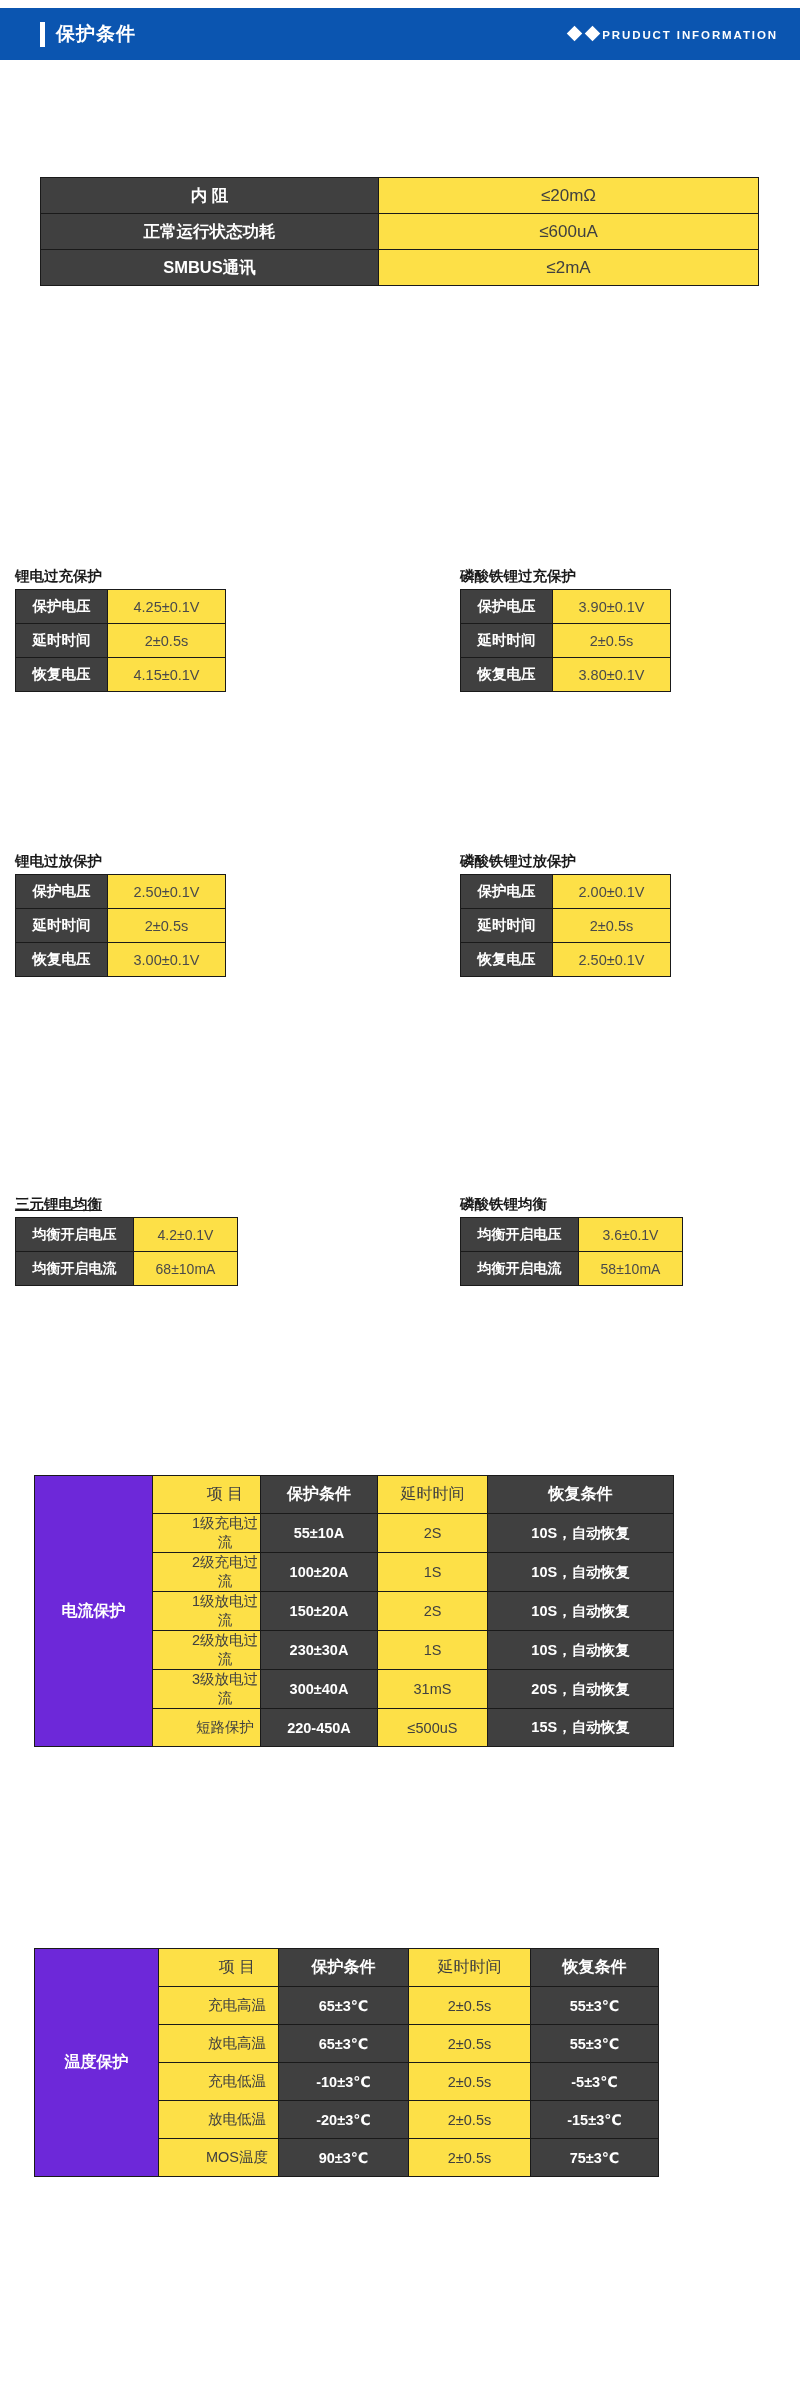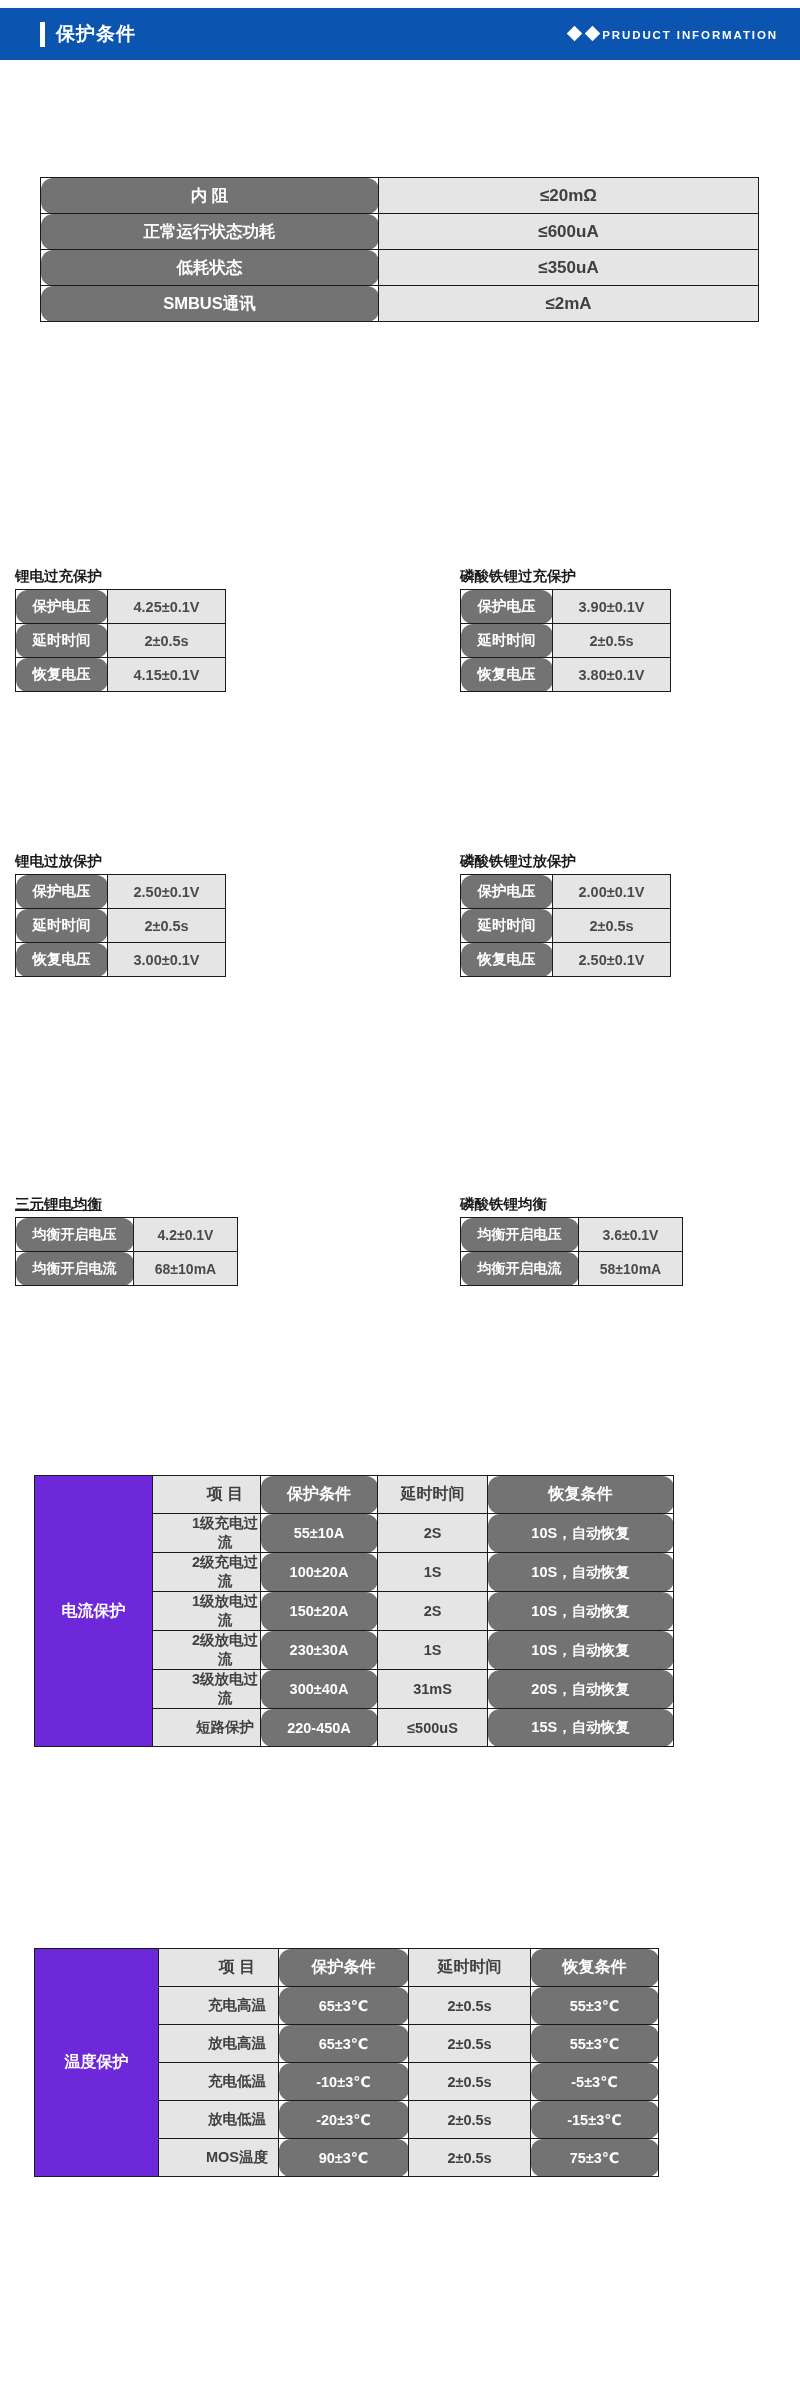--- a/index.html
+++ b/index.html
@@ -40,22 +40,22 @@
   }
 
   
   .tbl { position: absolute; border-collapse: collapse; table-layout: fixed; }
   .tbl td {
     border: 1.5px solid #1a1a1a;
     text-align: center;
     vertical-align: middle;
     font-family: "Liberation Sans", "DejaVu Sans", sans-serif;
   }
-  .cell-blue { background: #737373; color: #ffffff; font-weight: bold; border-radius: 12px; }
-  .cell-white { background: #e5e5e5; color: #404040; font-weight: bold; }
+  .cell-blue { background: #404040; color: #ffffff; font-weight: bold; }
+  .cell-white { background: #fde047; color: #404040; font-weight: normal; }
 
   
   #tbl-basic { left: 40px; top: 177px; width: 718px; }
   #tbl-basic td { height: 36px; font-size: 16.5px; }
   #tbl-basic td.c1 { width: 338px; }
   #tbl-basic td.c2 { width: 380px; font-size: 17px; }
 
   
   .caption {
     position: absolute;
@@ -130,24 +130,20 @@
     <tbody>
       <tr>
         <td class="c1 cell-blue">内  阻</td>
         <td class="c2 cell-white">≤20mΩ</td>
       </tr>
       <tr>
         <td class="c1 cell-blue">正常运行状态功耗</td>
         <td class="c2 cell-white">≤600uA</td>
       </tr>
       <tr>
-        <td class="c1 cell-blue">低耗状态</td>
-        <td class="c2 cell-white">≤350uA</td>
-      </tr>
-      <tr>
         <td class="c1 cell-blue">SMBUS通讯</td>
         <td class="c2 cell-white">≤2mA</td>
       </tr>
     </tbody>
   </table>
 
   <div class="caption" id="cap-oc-li">锂电过充保护</div>
   <table class="tbl tbl-sm" id="tbl-oc-li">
     <tbody>
       <tr>

